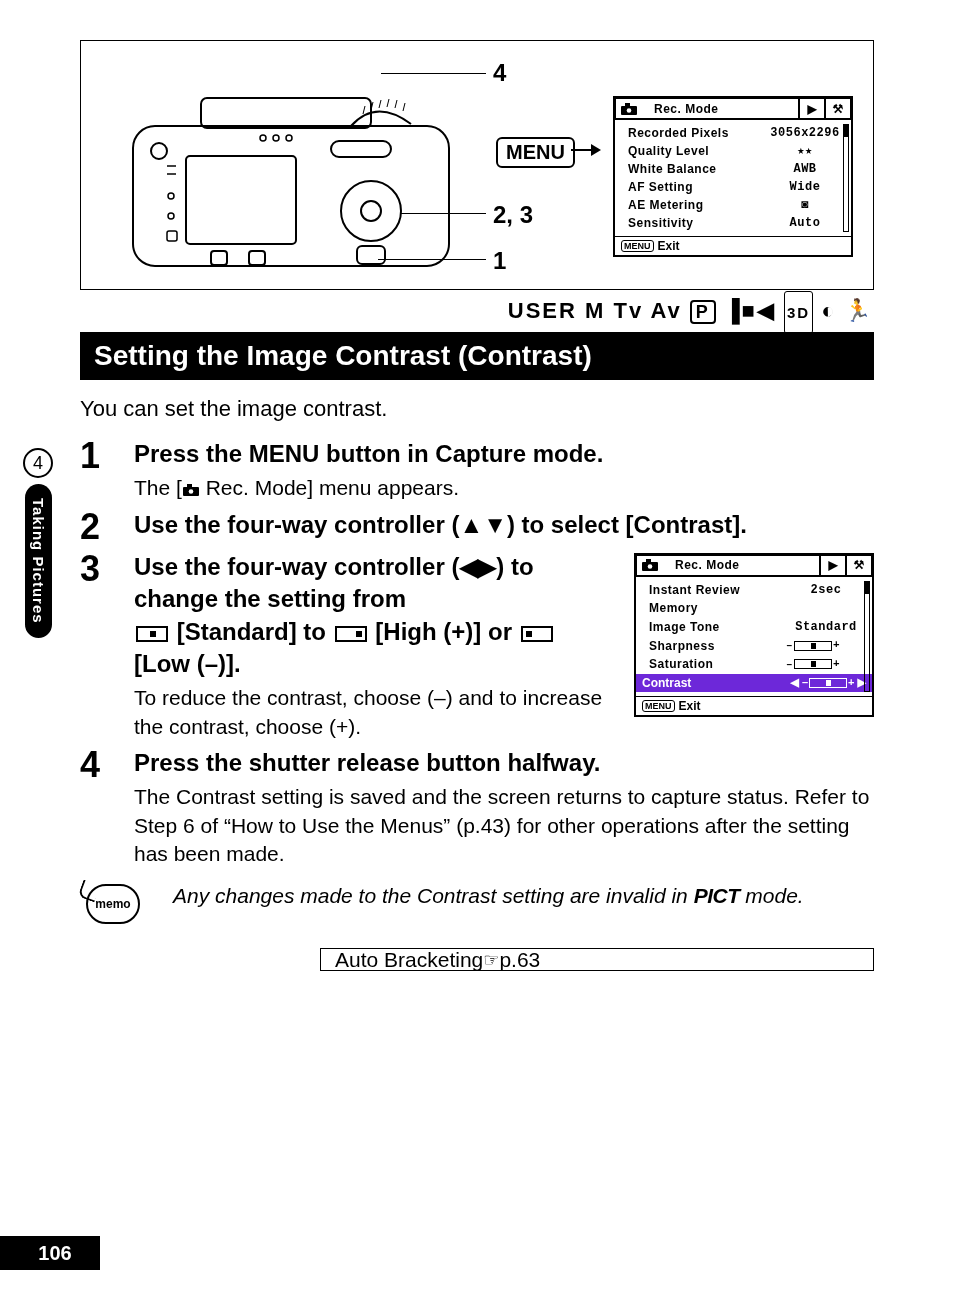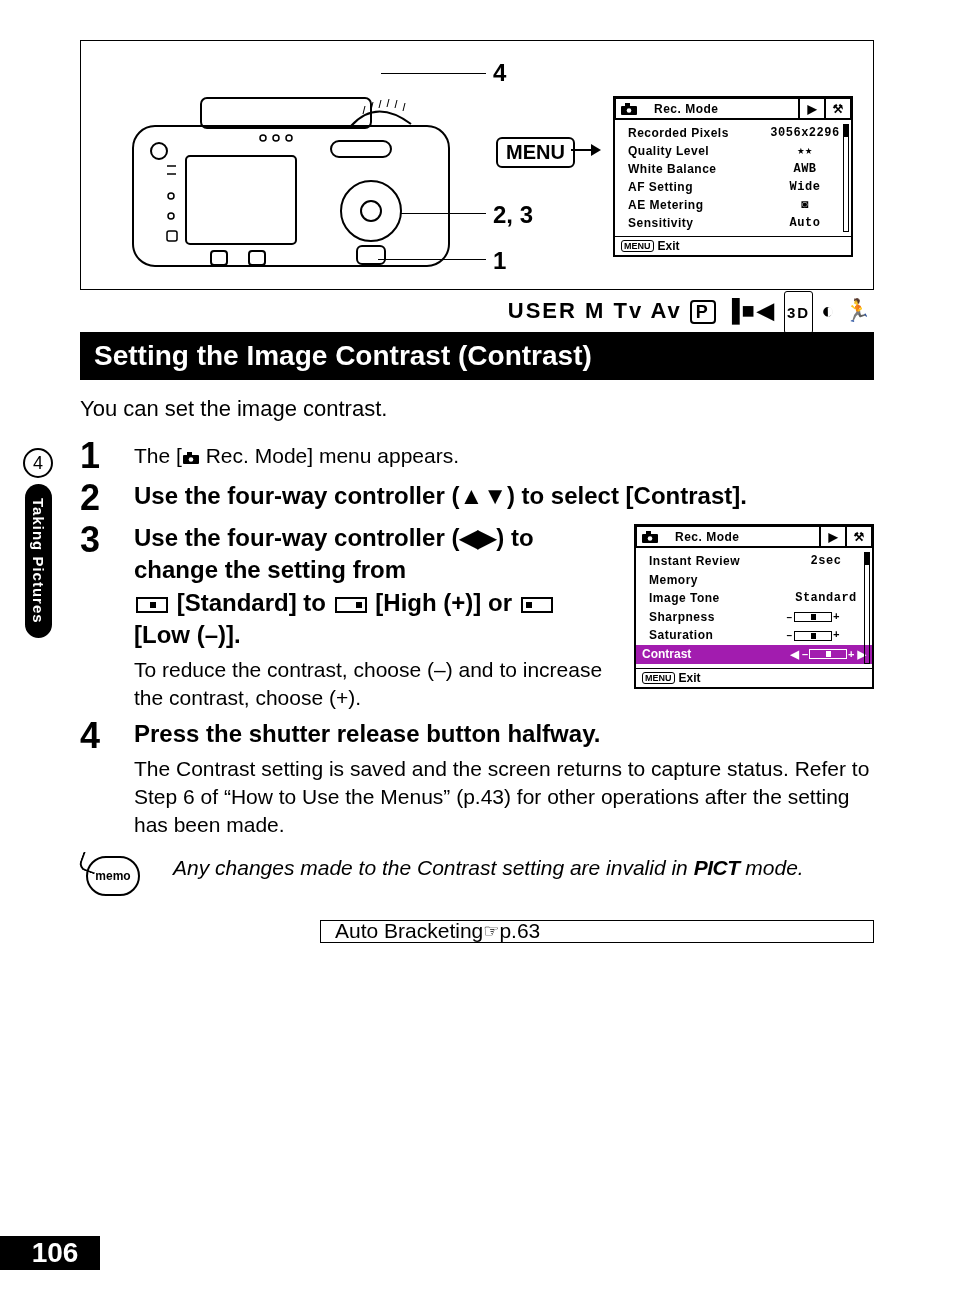--- a/index.html
+++ b/index.html
@@ -176,21 +176,21 @@
     margin-top: 2px;
   }
   .rec-body2 {
     padding: 4px 6px;
     font-size: 12px;
     font-weight: bold;
     line-height: 1.55;
     position: relative;
   }
   .rec-highlight {
-    background: #a21caf; color: #fff;
+    background: #6d28d9; color: #fff;
     margin: 0 -6px; padding: 0 6px;
     display: flex; justify-content: space-between; align-items: center;
   }
   .slider-ind {
     display: inline-flex; align-items: center; gap: 1px;
     font-size: 11px;
   }
   .slider-box {
     display: inline-block;
     width: 38px; height: 10px;
@@ -233,21 +233,21 @@
     font-size: 21px;
     margin-left: 240px;
   }
   
   .page-footer {
     position: absolute;
     left: 0; bottom: 44px;
     width: 100px; height: 34px;
     background: #000; color: #fff;
     display: flex; align-items: center; justify-content: center;
-    font-size: 28px; font-weight: bold;
+    font-size: 20px; font-weight: bold;
     padding-left: 10px;
     margin-top: 48px;
   }
   
   .side-tab {
     position: absolute;
     left: 20px; top: 448px;
     width: 36px;
   }
   .side-circle {
@@ -401,20 +401,23 @@
 
   <div class="heading-bar">Setting the Image Contrast (Contrast)</div>
 
   <div class="intro">You can set the image contrast.</div>
 
   <div class="steps">
 
     <div class="step">
       <div class="step-num">1</div>
       <div class="step-body">
+        <div class="step-title">
+          <span>Press the </span><span style="font-family:Arial;font-weight:bold;">MENU</span><span> button in Capture mode.</span>
+        </div>
         <div class="step-desc">
           <span>The [</span><svg class="cam-glyph" viewBox="0 0 18 14">
               <rect x="1" y="4" width="16" height="9" rx="1" fill="#000"></rect>
               <rect x="5" y="1" width="5" height="4" fill="#000"></rect>
               <circle cx="9" cy="8.5" r="2.3" fill="#fff"></circle>
             </svg><span> Rec. Mode] menu appears.</span>
         </div>
       </div>
     </div>
 

